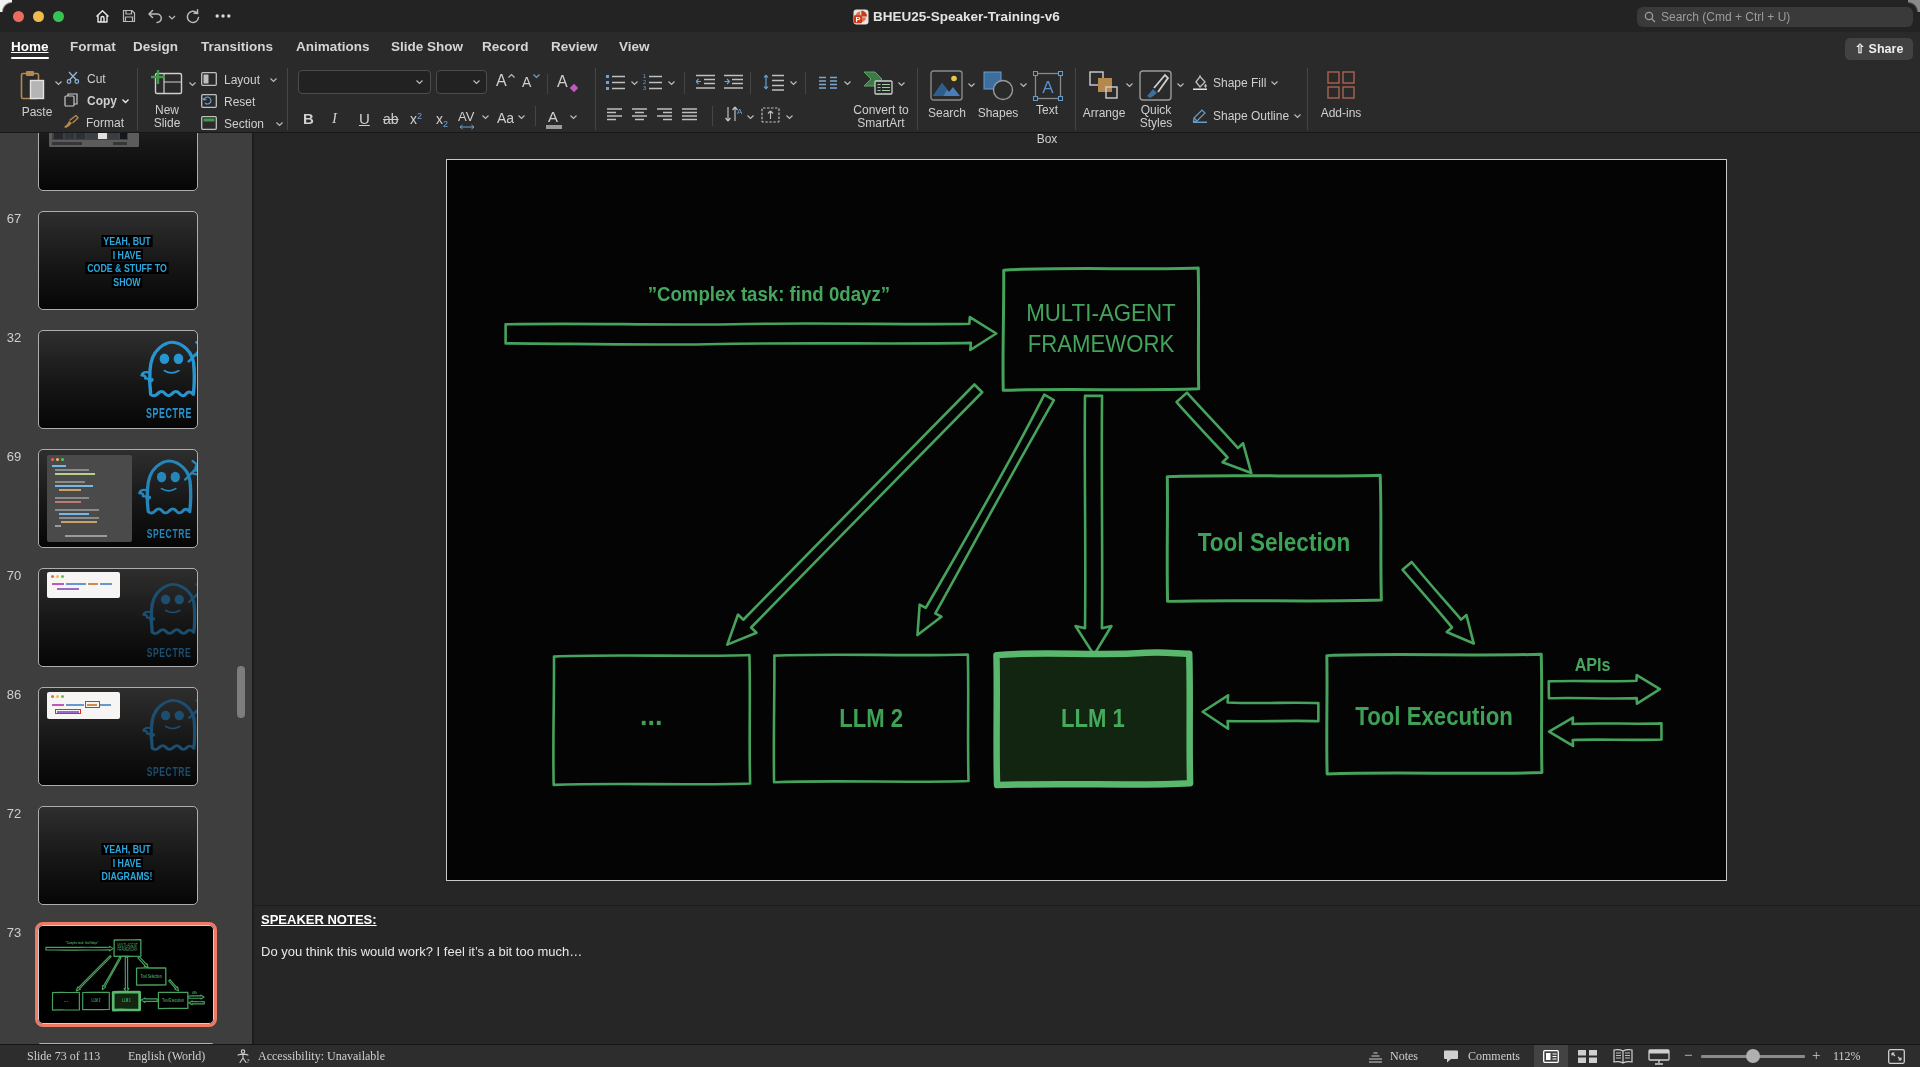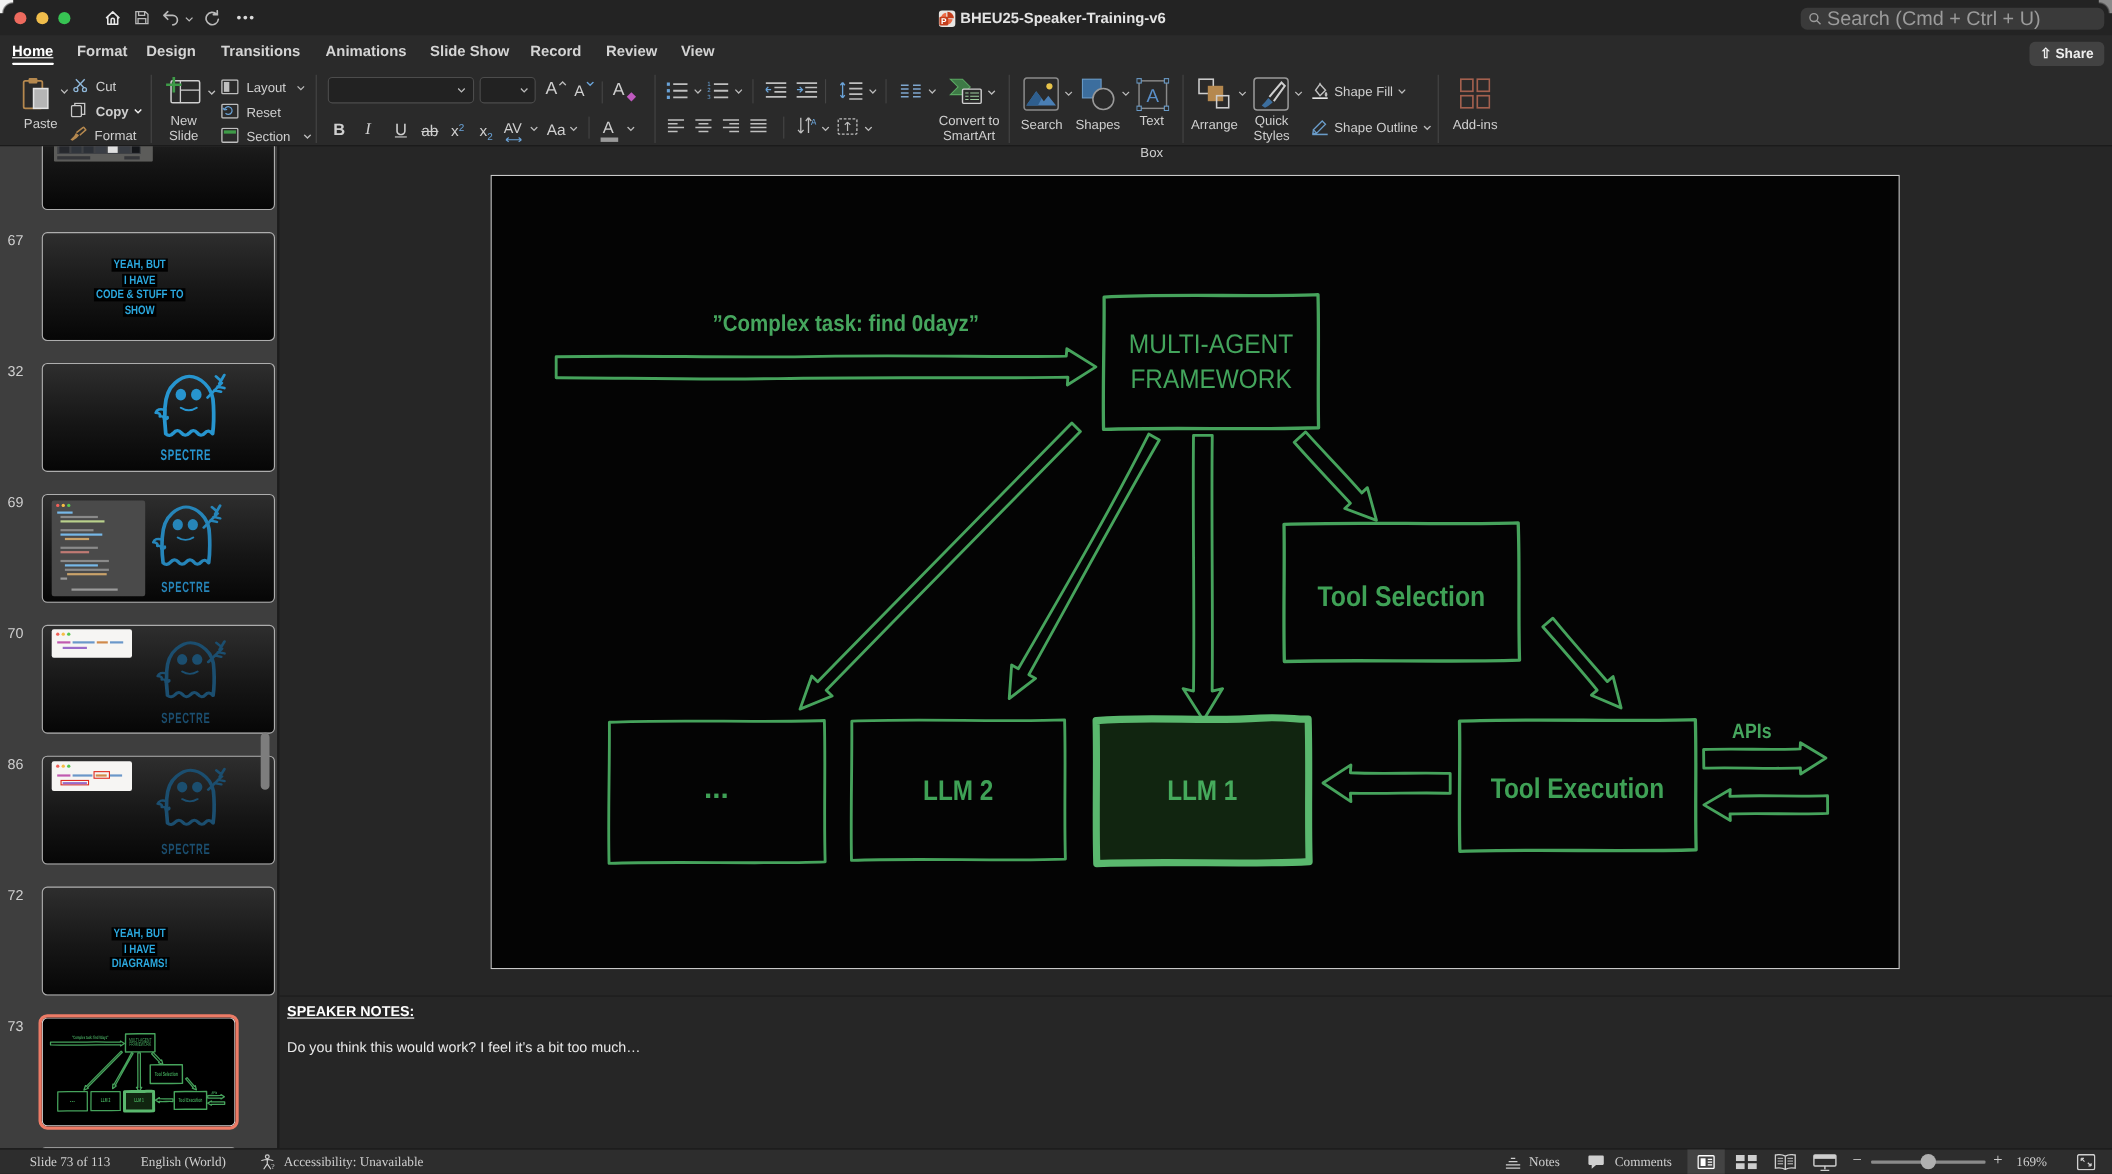--- a/index.html
+++ b/index.html
@@ -5,41 +5,41 @@
   * { margin:0; padding:0; box-sizing:border-box; }
   html,body { width:1920px; height:1067px; overflow:hidden; background:#262626;
     font-family:"Liberation Sans", sans-serif; }
   .abs { position:absolute; }
   #app { position:relative; width:1920px; height:1067px; }
 
   
   #titlebar { left:0; top:0; width:1920px; height:32px; background:#232323; }
   .tl { border-radius:50%; width:11px; height:11px; top:10.5px; }
   #searchbox { left:1637px; top:7px; width:276px; height:20px; background:#3a3a3a;
-    border-radius:6px; color:#9b9b9b; font-size:18px; line-height:20px; }
+    border-radius:6px; color:#9b9b9b; font-size:12px; line-height:20px; }
   #doctitle { left:873px; top:9px; font-size:13.5px; font-weight:bold; color:#e3e3e3; }
 
   
   #ribbonwrap { left:0; top:32px; width:1920px; height:101px; background:#2a2a2a;
     border-bottom:1px solid #181818; }
   .tab { position:absolute; top:7px; font-size:13.5px; font-weight:600; color:#d4d4d4; }
   #sharebtn { left:1845px; top:6px; width:68px; height:22px; background:#424242;
     border-radius:5px; color:#eee; font-size:12.5px; font-weight:600;
     text-align:center; line-height:22px; }
   .rsep { position:absolute; width:1px; background:#454545; top:36px; height:62px; }
   .rlab { position:absolute; color:#cfcfcf; font-size:12px; white-space:nowrap; }
   .rlabc { position:absolute; color:#cfcfcf; font-size:12px; white-space:nowrap;
     text-align:center; transform:translateX(-50%); }
   .chev { position:absolute; width:7px; height:5px; }
   .combo { position:absolute; background:#222; border:1px solid #4c4c4c; border-radius:4px; }
 
   
   #sidebar { left:0; top:133px; width:252px; height:911px; background:#3e3e3e; }
   #sidebar-divider { left:252px; top:133px; width:2px; height:911px; background:#1c1c1c; }
-  .thumb { position:absolute; left:38px; width:212px; height:99px; border-radius:5px;
+  .thumb { position:absolute; left:38px; width:160px; height:99px; border-radius:5px;
     border:1.3px solid #adadad; overflow:hidden;
     background:linear-gradient(180deg,#2e2e2e 0%,#161616 55%,#060606 100%); }
   .spectre { position:absolute; width:76px; text-align:center; font-weight:bold;
     letter-spacing:1px; transform:scaleX(0.63); transform-origin:center; }
   .tnum { position:absolute; font-size:13px; color:#cfcfcf; left:0; width:28px; text-align:center; }
   #scrollthumb { left:237px; top:666px; width:8px; height:52px; background:#7d7d7d; border-radius:4px; }
 
   
   #slide { left:446px; top:159px; width:1281px; height:722px; background:#040404;
     border:1px solid #c9c9c9; }
@@ -635,20 +635,20 @@
     </svg>
     <svg class="abs" style="left:1648px;top:4px" width="22" height="16" viewBox="0 0 22 16">
       <rect x="1" y="1" width="20" height="10" rx="1" fill="none" stroke="#cfcfcf" stroke-width="1.3"></rect>
       <rect x="1" y="1" width="20" height="3.5" fill="#cfcfcf"></rect>
       <path d="M11 11 V14 M7 15 H15" stroke="#cfcfcf" stroke-width="1.3"></path>
     </svg>
     <div class="sbt" style="left:1684px;top:2px;font-size:15px">−</div>
     <div class="abs" style="left:1701px;top:10px;width:104px;height:2.5px;background:#8a8a8a;border-radius:1px"></div>
     <div class="abs" style="left:1746px;top:4px;width:14px;height:14px;border-radius:50%;background:#b0b0b0"></div>
     <div class="sbt" style="left:1812px;top:2px;font-size:15px">+</div>
-    <div class="sbt" style="left:1833px">169%</div>
+    <div class="sbt" style="left:1833px">112%</div>
     <svg class="abs" style="left:1888px;top:4px" width="17" height="15" viewBox="0 0 17 15">
       <rect x="0.7" y="0.7" width="15.6" height="13.6" rx="1.5" fill="none" stroke="#cfcfcf" stroke-width="1.3"></rect>
       <path d="M4 4 L7 7 M4 4 h2.5 M4 4 v2.5 M13 11 L10 8 M13 11 h-2.5 M13 11 v-2.5" stroke="#cfcfcf" stroke-width="1.1"></path>
     </svg>
   </div>
 
 </div>
 
 </body></html>

